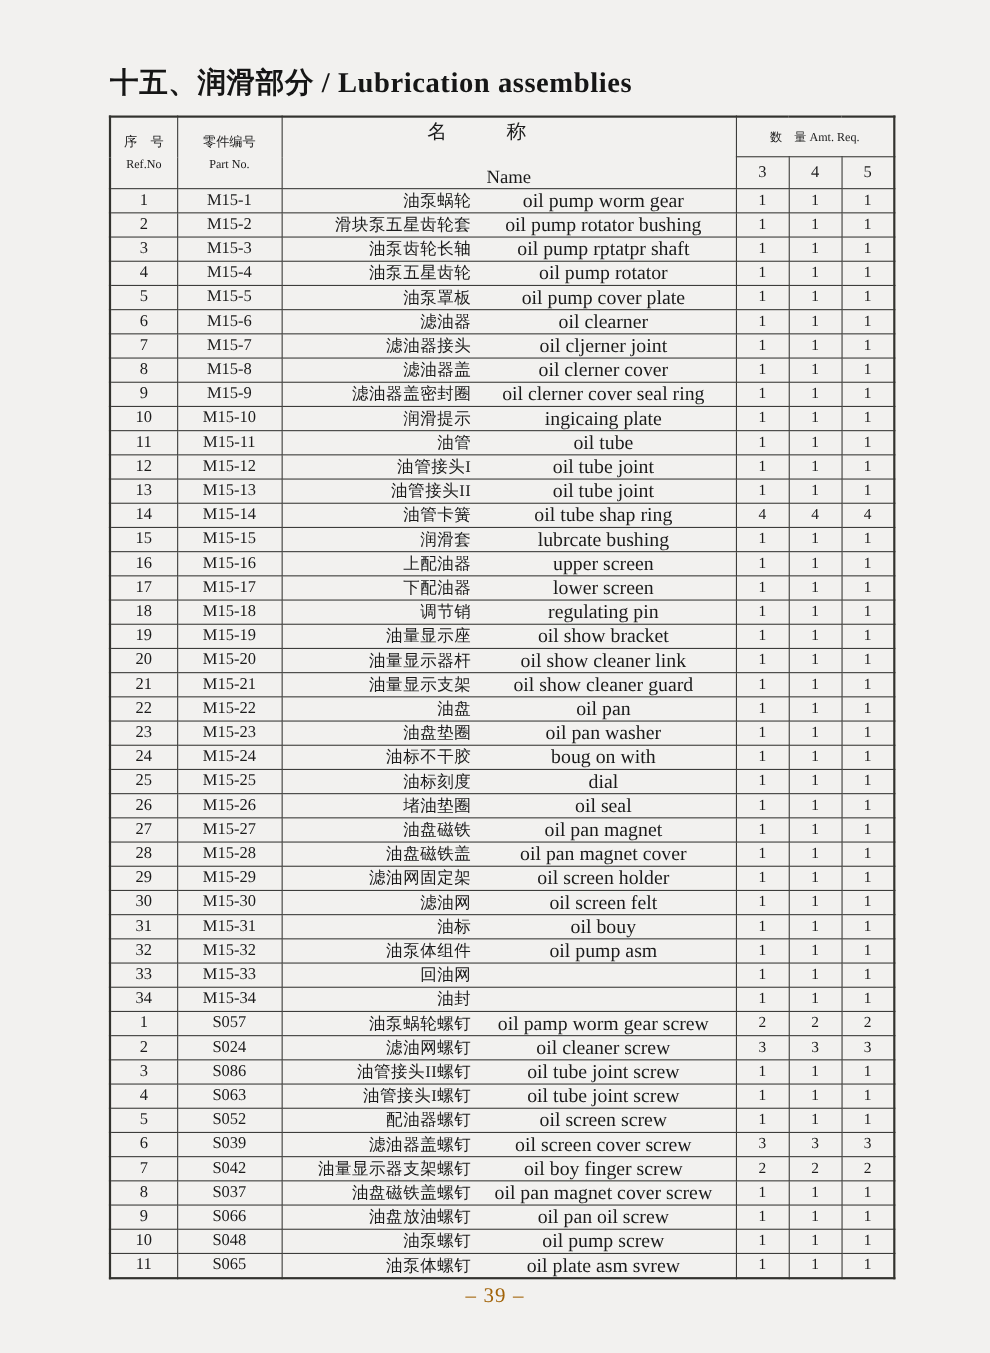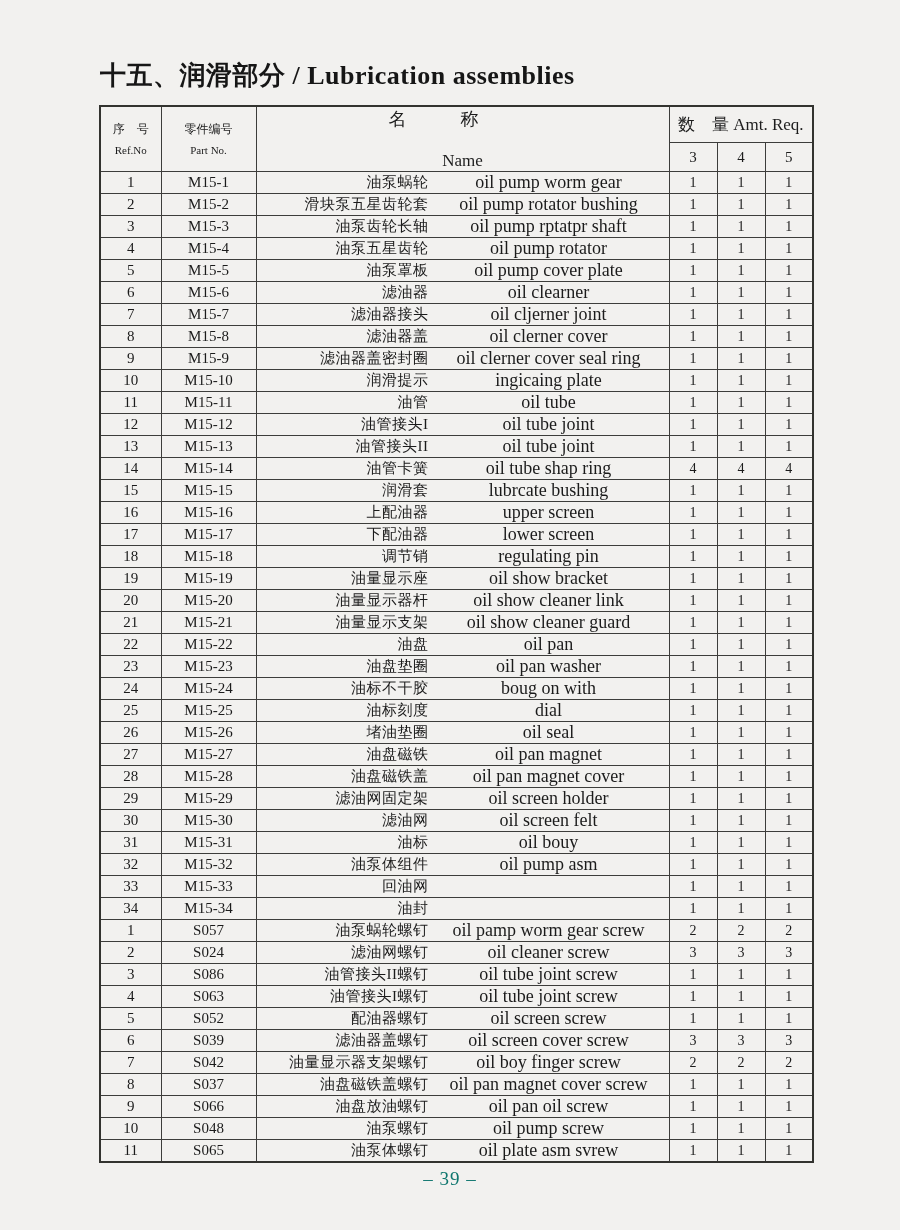--- a/index.html
+++ b/index.html
@@ -47,21 +47,21 @@
   }
   col.c-ref  { width: 61px; }
   col.c-part { width: 95px; }
   col.c-name { width: 413px; }
   col.c-q    { width: 48px; }
 
   thead th { text-align: center; vertical-align: middle; color: #1c1c1c; }
   .hd-main { height: 54px; }
   .hd-zh { display: block; font-size: 12px; line-height: 22px; }
   .hd-en { display: block; font-size: 11px; line-height: 20px; }
-  .hd-qty { font-size: 17px; height: 29px; }
+  .hd-qty { font-size: 11px; height: 29px; }
   .hd-num { font-size: 15px; height: 23px; }
 
   th.name-head .hd-flex {
     display: flex;
     align-items: center;
     width: 100%;
     flex-direction: column;
   }
   th.name-head .nh-zh {
     width: 180px;
@@ -103,21 +103,21 @@
   }
   td.cell-qty { text-align: center; font-size: 14px; }
 
   .page-number {
     position: absolute;
     left: 0;
     top: 1168px;
     width: 900px;
     text-align: center;
     font-size: 19px;
-    color: #0f766e;
+    color: #a16207;
     letter-spacing: 1px;
   }
 </style>
 </head>
 <body>
 
 <div class="page">
 
   <div class="page-title">十五、润滑部分 / Lubrication assemblies</div>
 

